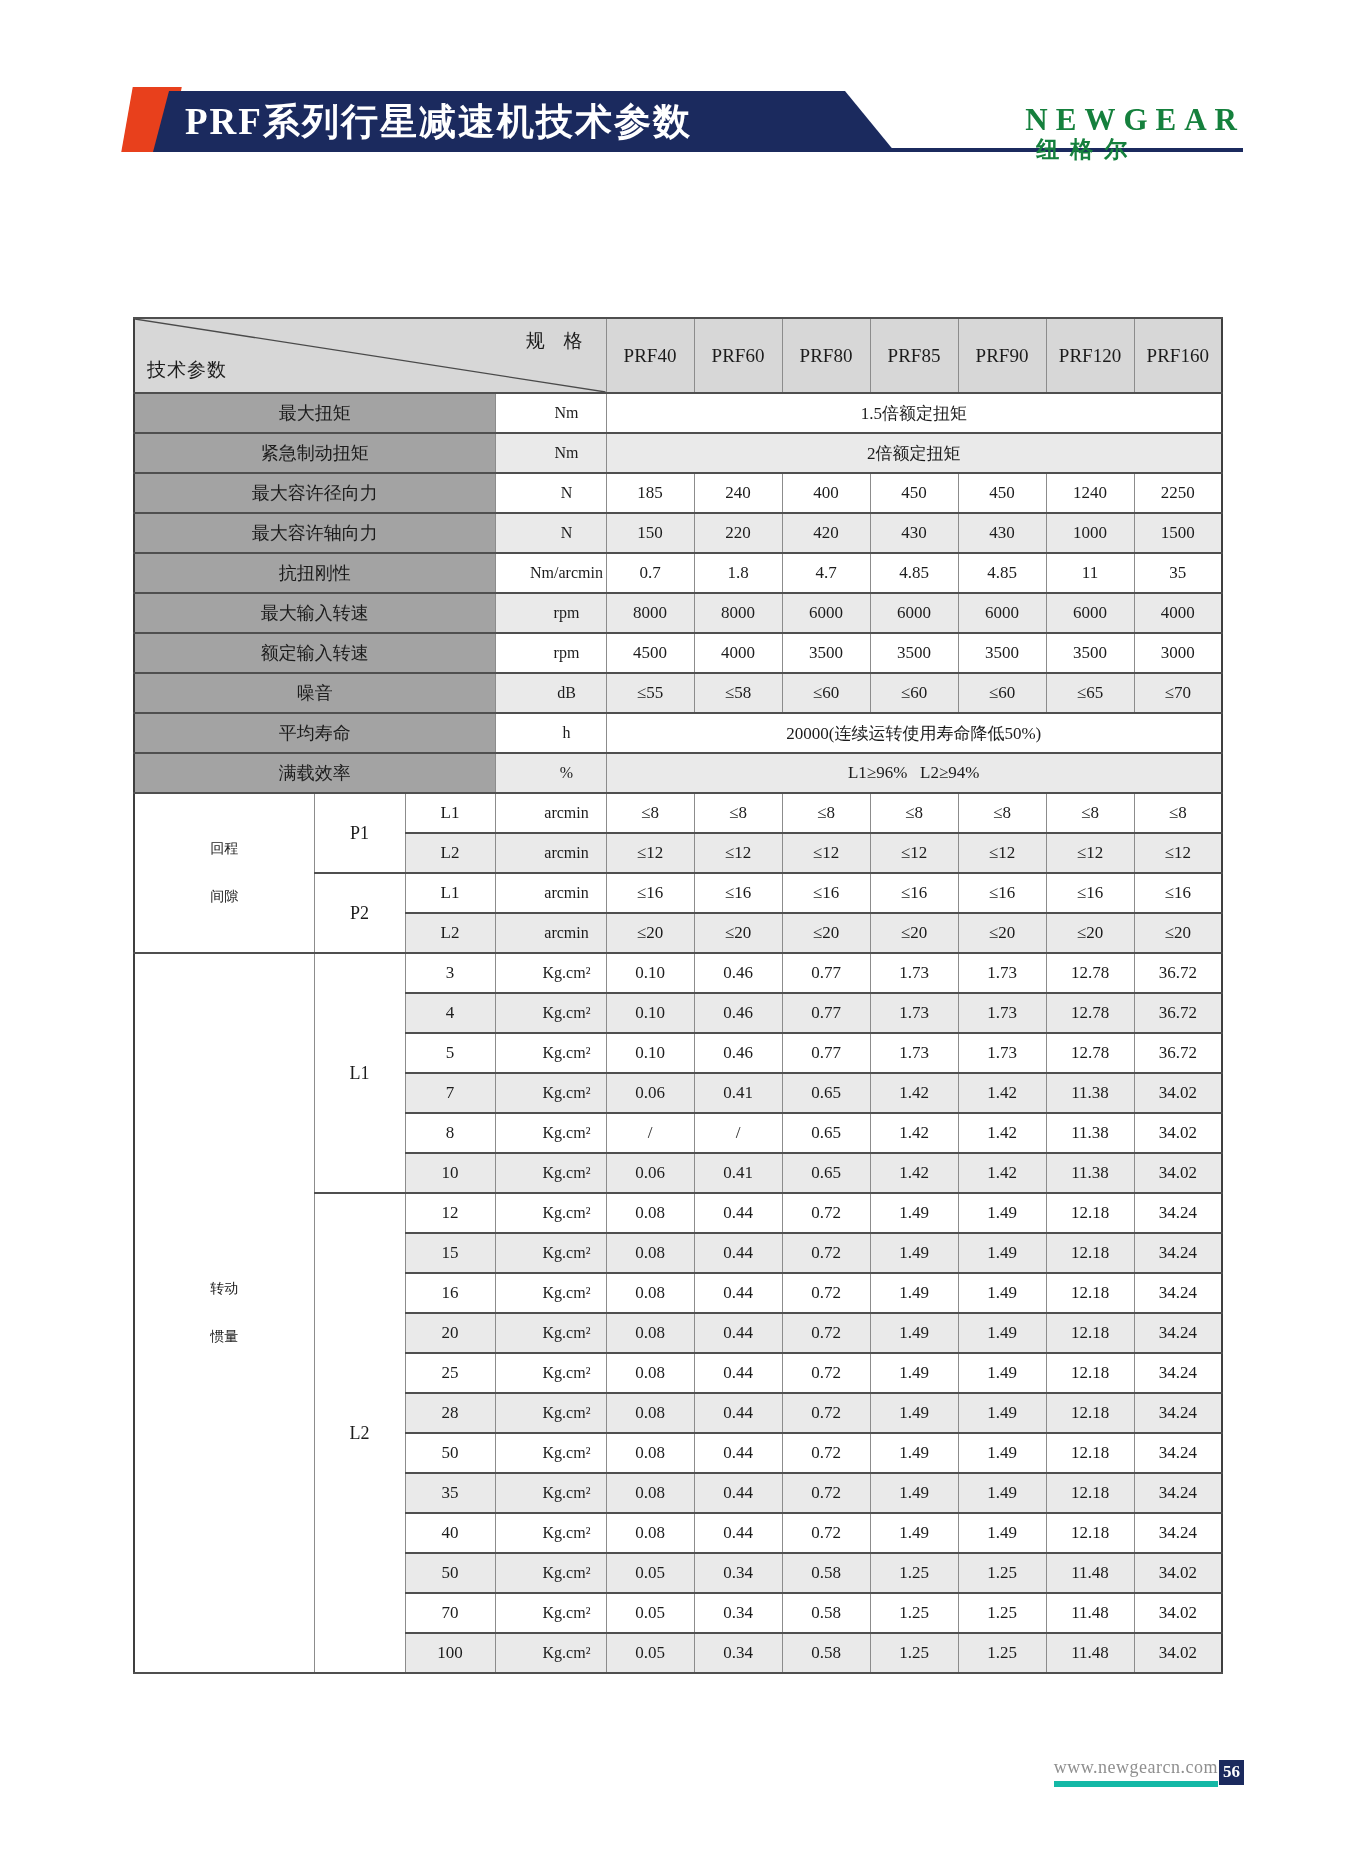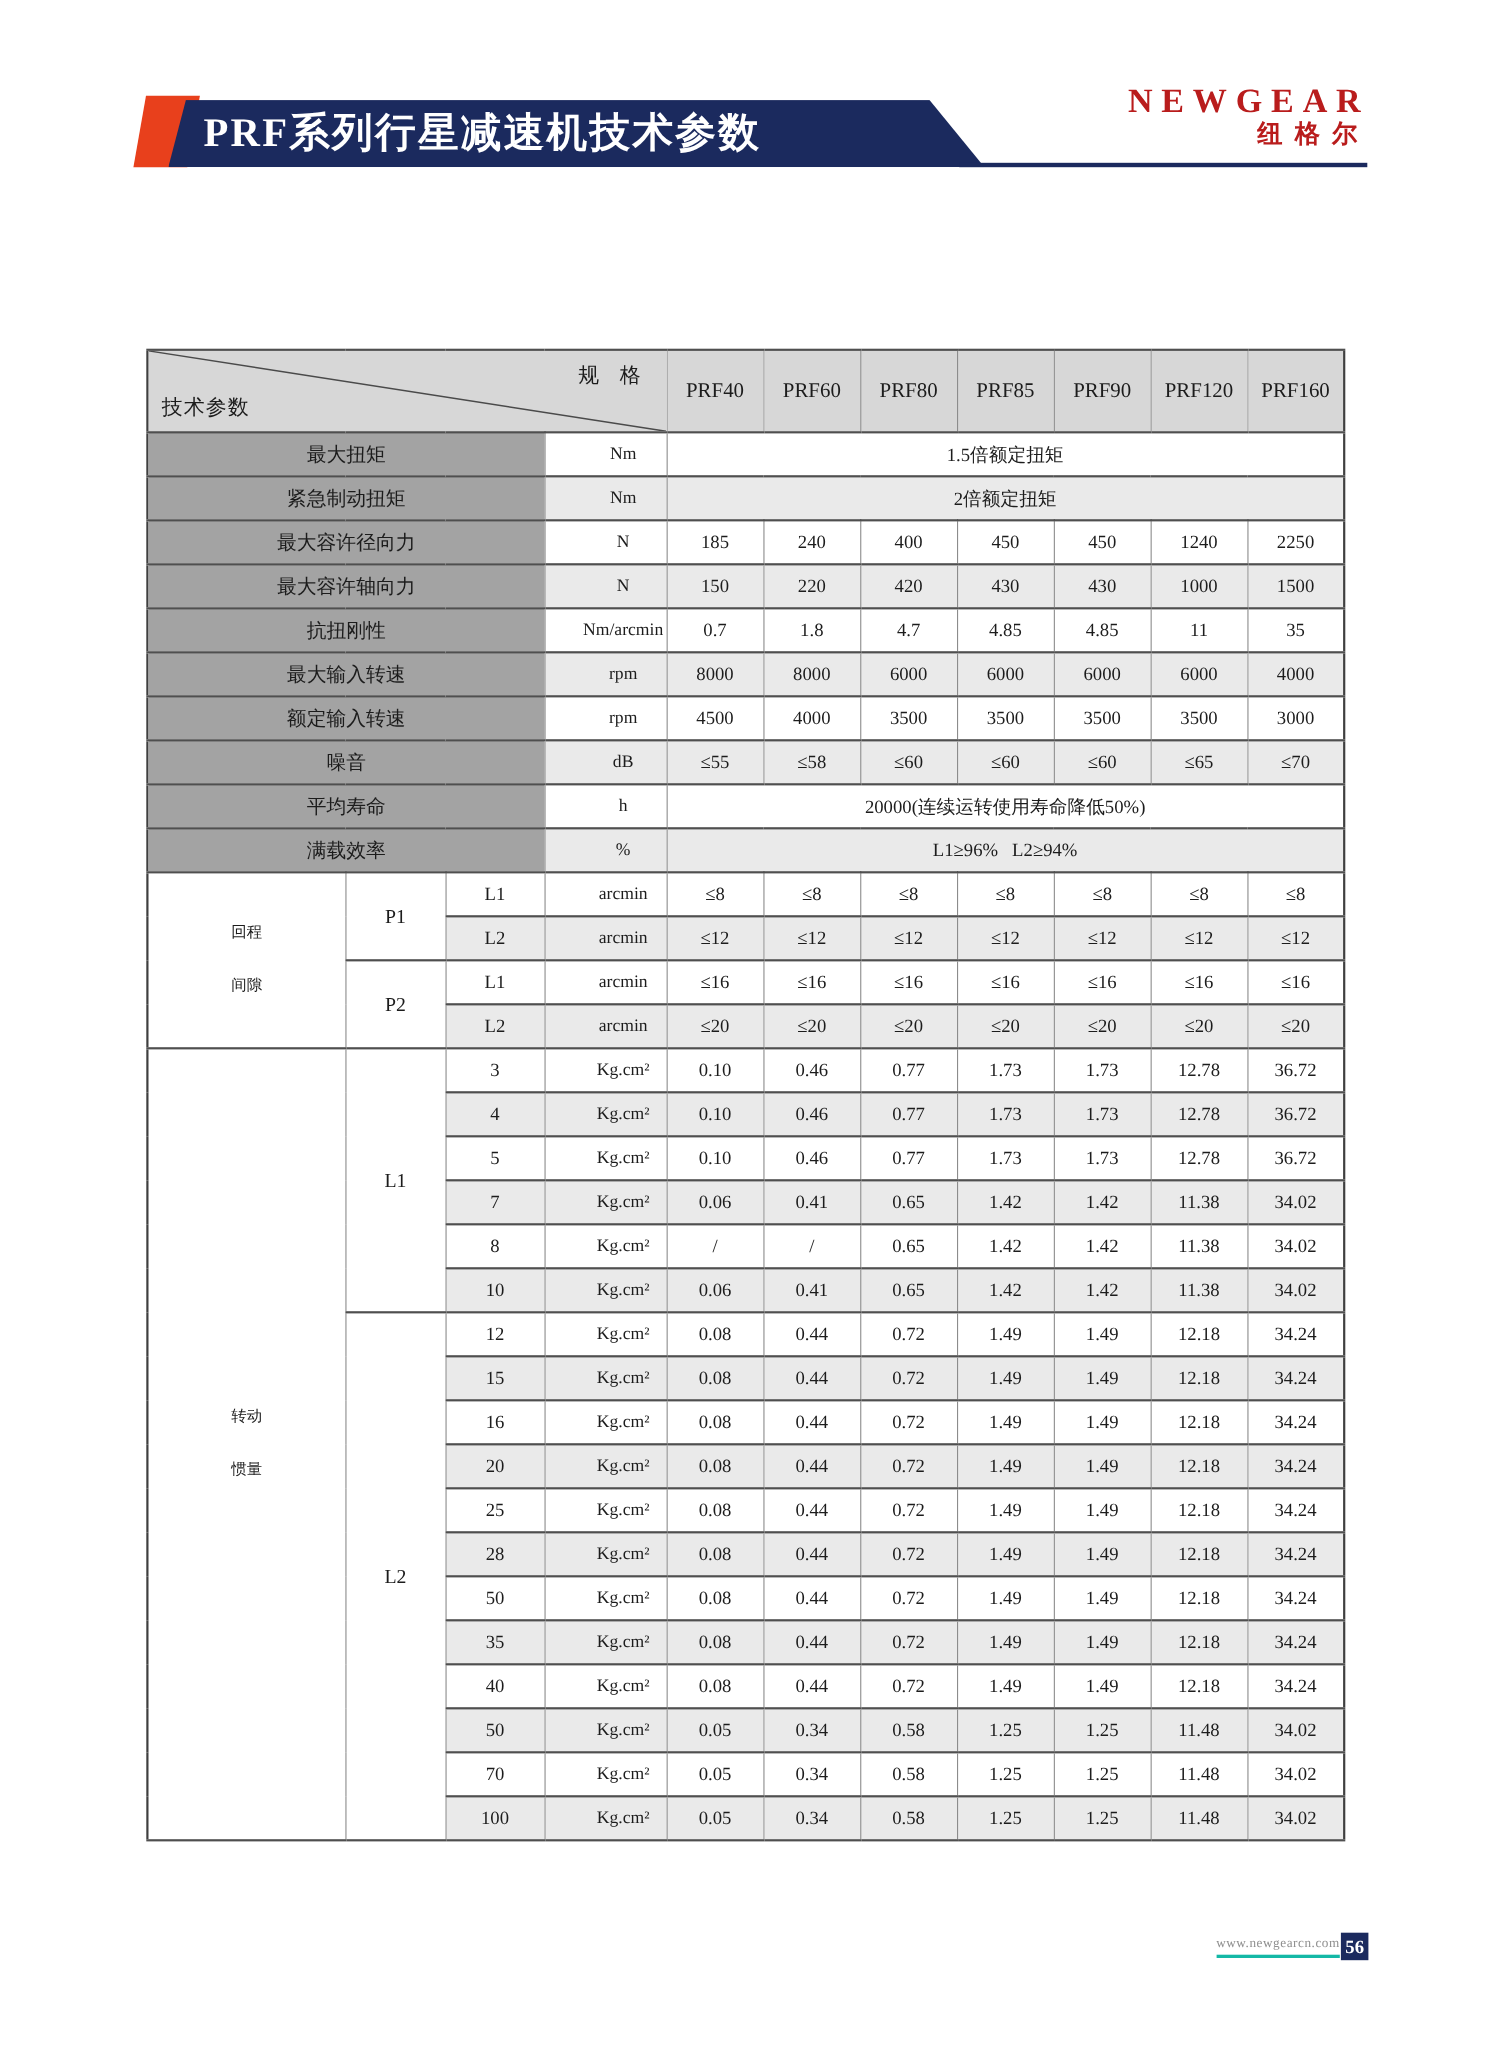--- a/index.html
+++ b/index.html
@@ -7,21 +7,21 @@
         font-family:Liberation Serif, serif;color:#1c1c1c;}
 
   
   .orange-slab{position:absolute;left:127px;top:87px;width:49px;height:65px;
                background:#e8401c;transform:skewX(-10deg);}
   .banner{position:absolute;left:153px;top:91px;width:742px;height:61px;background:#1b2a5e;
           clip-path:polygon(16px 0, calc(100% - 50px) 0, 100% 100%, 0 100%);}
   .banner-title{color:#ffffff;font-size:37px;font-weight:bold;line-height:61px;
                 padding-left:32px;letter-spacing:2px;white-space:nowrap;}
   .header-rule{position:absolute;left:872px;top:148px;width:371px;height:4px;background:#1b2a5e;}
-  .logo{position:absolute;top:76px;right:117px;text-align:right;color:#b91c1c;}
+  .logo{position:absolute;top:104px;right:117px;text-align:left;color:#15803d;}
   .logo-en{font-size:31px;font-weight:bold;letter-spacing:8px;line-height:32px;white-space:nowrap;}
   .logo-cn{font-size:23px;font-weight:bold;letter-spacing:11px;line-height:26px;margin-top:1px;
            padding-left:11px;white-space:nowrap;}
 
   
   .tbl-wrap{position:absolute;left:133px;top:317px;}
   table{border-collapse:collapse;table-layout:fixed;width:1088px;border:2px solid #3f3f3f;}
   td{border-left:1px solid #8c8c8c;border-right:1px solid #8c8c8c;
      border-top:2px solid #4f4f4f;border-bottom:2px solid #4f4f4f;
      text-align:center;vertical-align:middle;padding:0 2px;font-size:17px;
@@ -37,22 +37,22 @@
   .sec-lbl{font-size:14px;background:#ffffff;}
   .sec-lbl div{line-height:22px;}
   .sec-lbl .gap{margin-top:26px;}
   .corner{position:relative;padding:0;}
   .diag{position:absolute;left:0;top:0;width:100%;height:100%;display:block;}
   .c-tr{position:absolute;top:9px;right:16px;font-size:19px;letter-spacing:7px;}
   .c-bl{position:absolute;bottom:9px;left:12px;font-size:19px;letter-spacing:1px;}
 
   
   .footer{position:absolute;top:1757px;right:118px;display:flex;align-items:center;}
-  .footer-url{color:#8f8f8f;font-size:12px;letter-spacing:0.5px;
-              border-bottom:3px solid #14b8a6;padding-bottom:3px;}
+  .footer-url{color:#8f8f8f;font-size:18px;letter-spacing:0.5px;
+              border-bottom:6px solid #14b8a6;padding-bottom:3px;}
   .page-badge{background:#1b2a5e;color:#ffffff;font-size:17px;font-weight:bold;
               min-width:25px;height:25px;display:flex;align-items:center;justify-content:center;
               margin-left:1px;}
 </style>
 </head>
 <body>
 
 <div class="page">
 
   <div class="orange-slab"></div>

